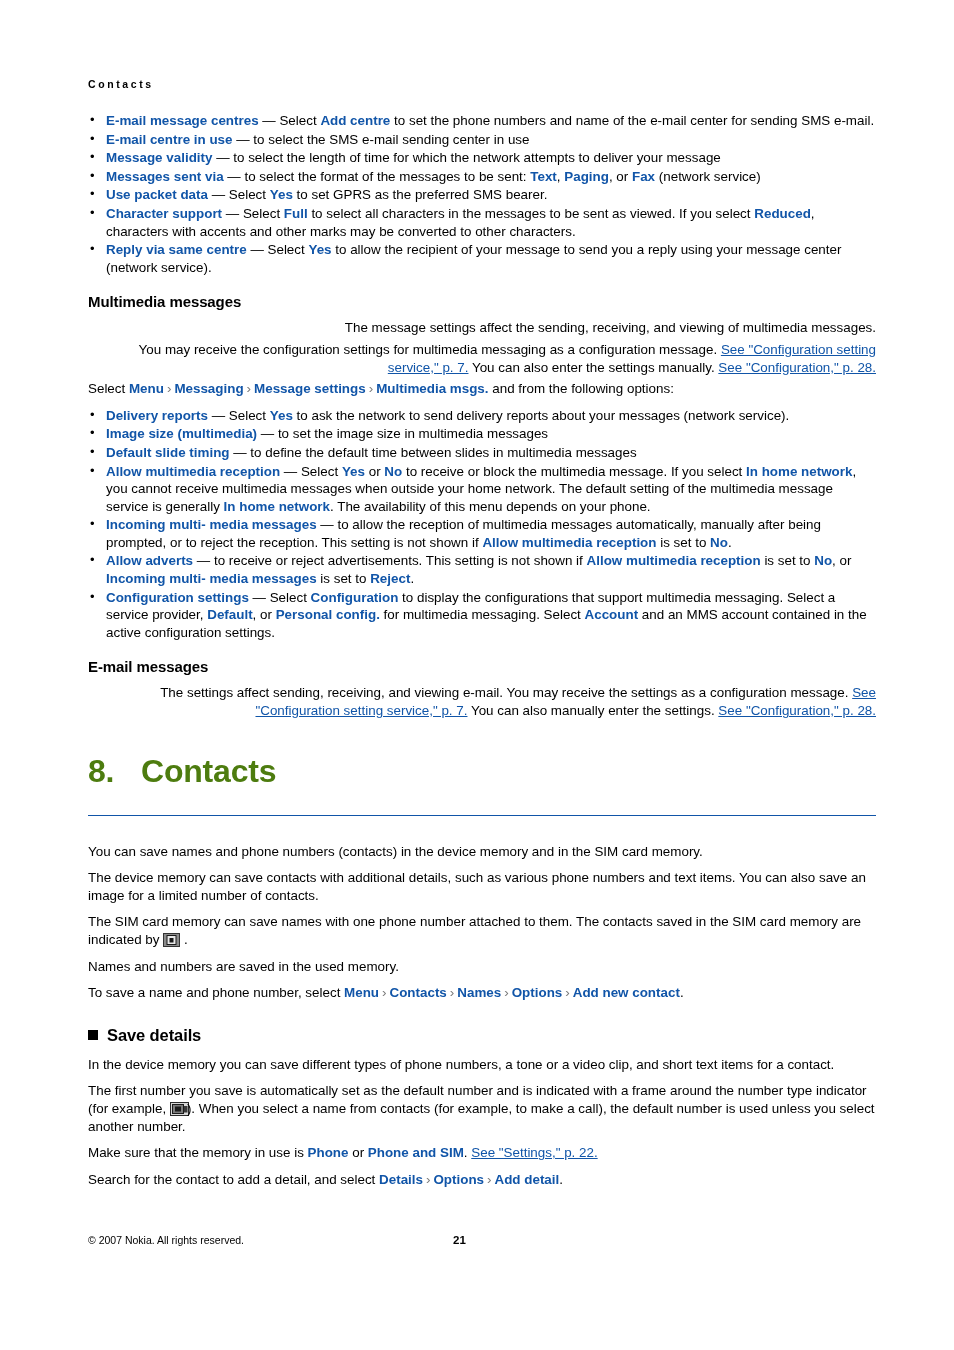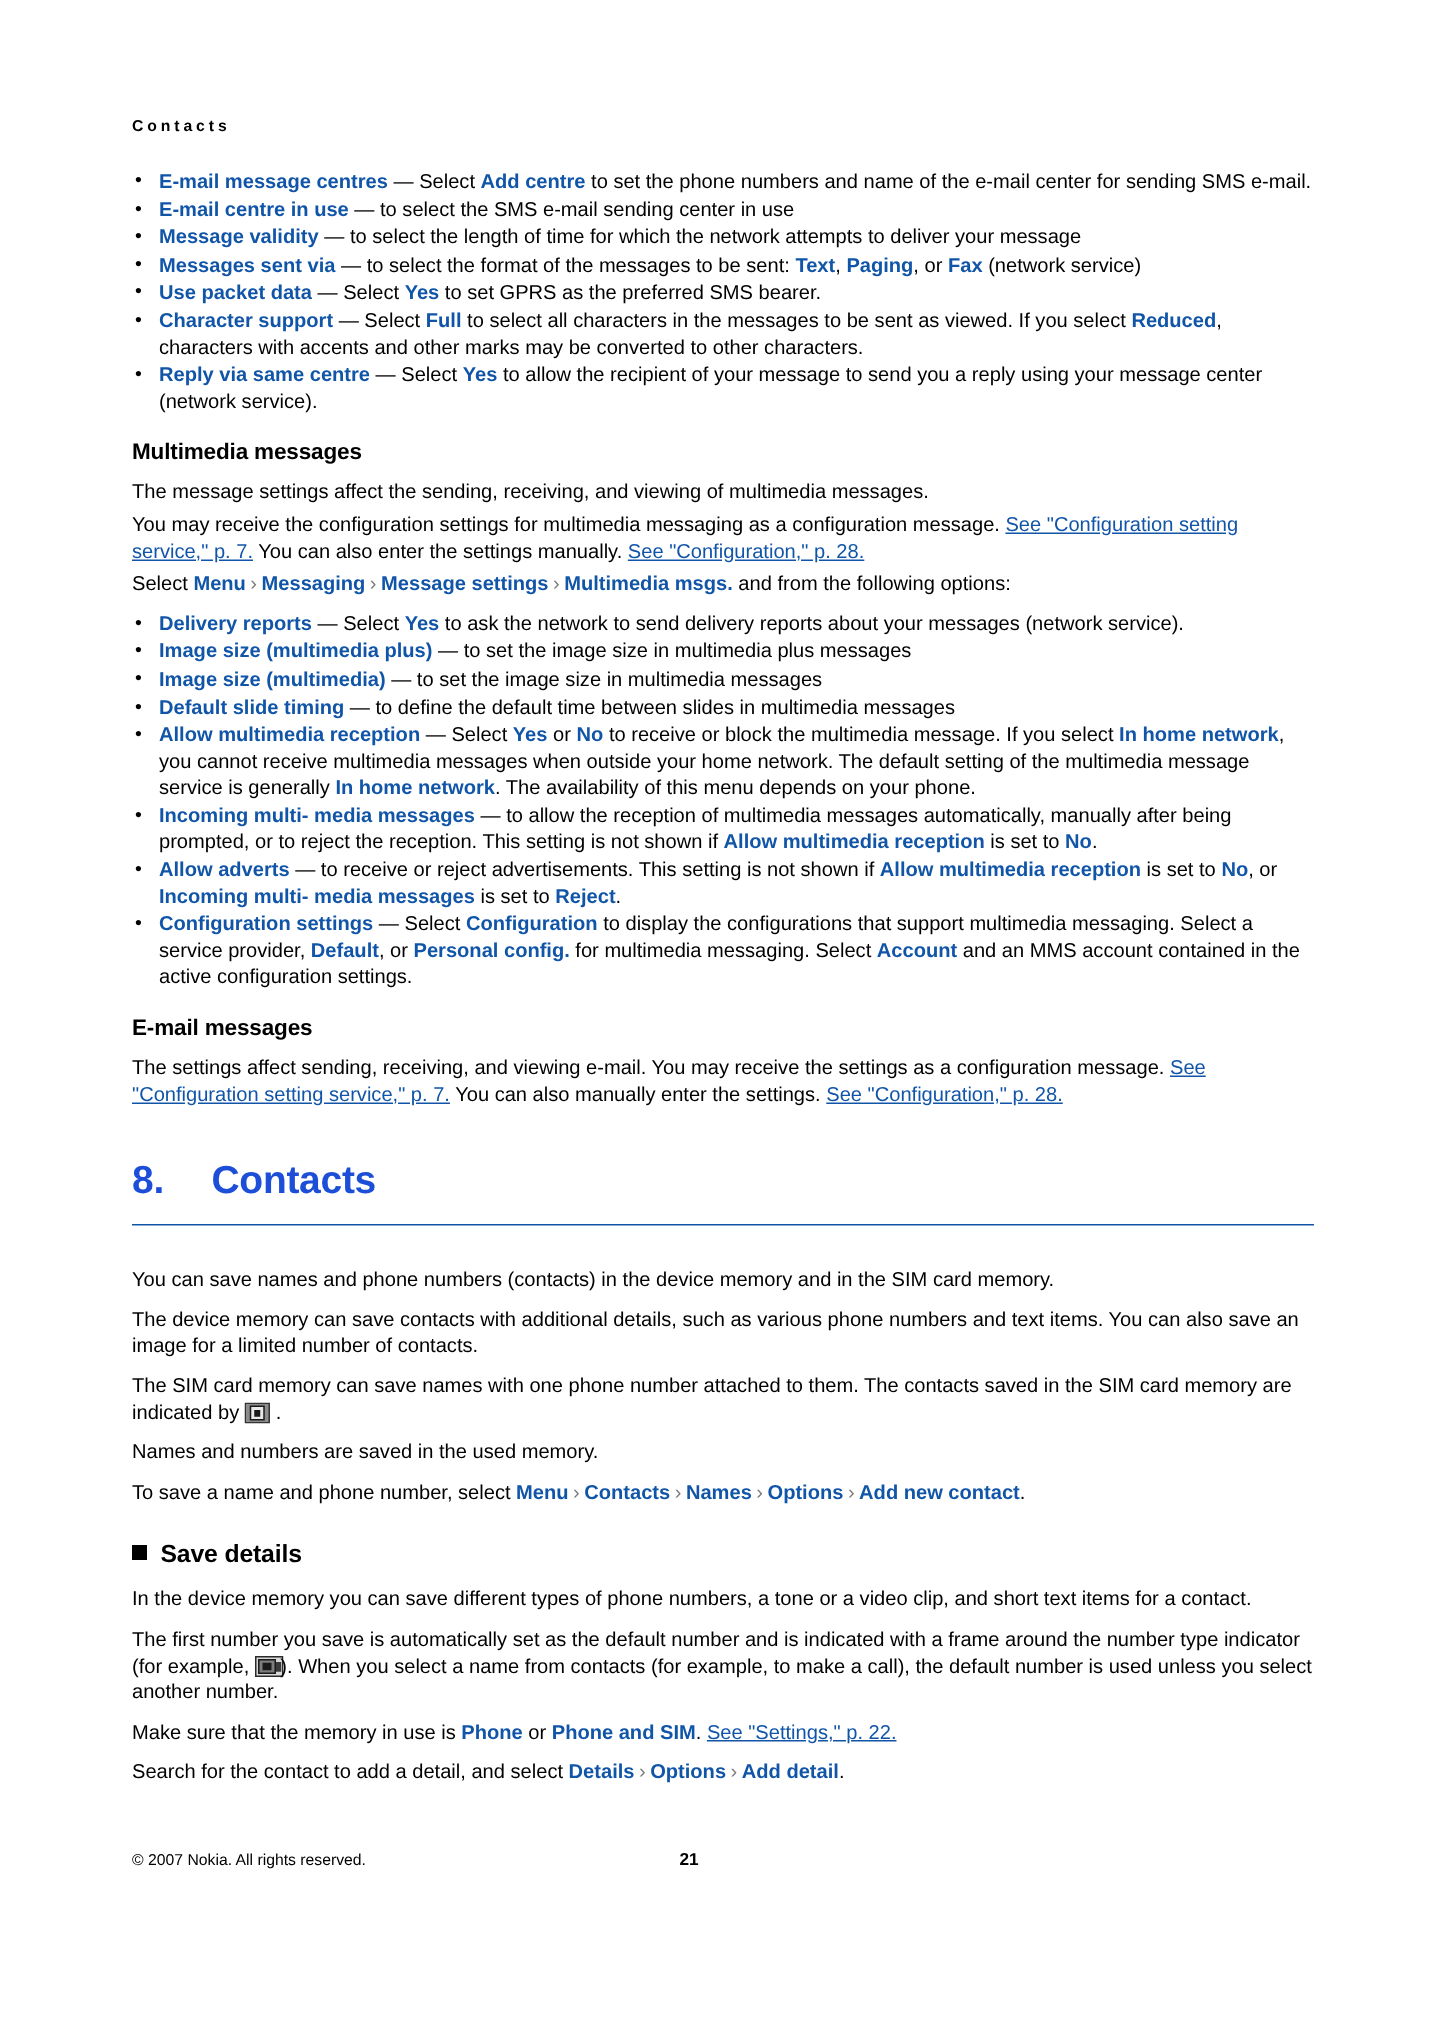--- a/index.html
+++ b/index.html
@@ -49,33 +49,33 @@
     left: 2px;
     top: -1px;
     font-size: 13px;
     color: #000;
   }
   p.body {
     font-size: 13.4px;
     line-height: 17.6px;
     margin: 0 0 9px 0;
   }
-  p.body.tight { margin-bottom: 4px; }
+  p.body.tight { margin-bottom: 4px; text-align: right; }
   h3.sub {
     font-size: 15px;
     font-weight: bold;
     margin: 17px 0 9px 0;
     letter-spacing: -0.1px;
   }
   h2.chapter {
-    font-size: 26px;
+    font-size: 32px;
     font-weight: bold;
-    color: #1d4ed8;
+    color: #4d7c0f;
     margin: 33px 0 0 0;
-    padding: 0 0 14px 0;
+    padding: 0 0 25px 0;
     border-bottom: 1.6px solid #1155a8;
     letter-spacing: -0.2px;
   }
   h2.chapter .num { display: inline-block; width: 53px; }
   h3.sect {
     font-size: 16.5px;
     font-weight: bold;
     margin: 24px 0 11px 0;
     letter-spacing: -0.1px;
   }
@@ -132,21 +132,20 @@
   <h3 class="sub">Multimedia messages</h3>
 
   <p class="body tight">The message settings affect the sending, receiving, and viewing of multimedia messages.</p>
 
   <p class="body tight"><span>You may receive the configuration settings for multimedia messaging as a configuration message. </span><span class="lnk">See "Configuration setting service," p. 7.</span><span> You can also enter the settings manually. </span><span class="lnk">See "Configuration," p. 28.</span></p>
 
   <p class="body"><span>Select </span><span class="b">Menu</span><span class="sep">›</span><span class="b">Messaging</span><span class="sep">›</span><span class="b">Message settings</span><span class="sep">›</span><span class="b">Multimedia msgs.</span><span> and from the following options:</span></p>
 
   <ul class="bullets" id="mms-bullets">
       <li><span class="b">Delivery reports</span><span> — Select </span><span class="b">Yes</span><span> to ask the network to send delivery reports about your messages (network service).</span></li>
-      <li><span class="b">Image size (multimedia plus)</span><span> — to set the image size in multimedia plus messages</span></li>
       <li><span class="b">Image size (multimedia)</span><span> — to set the image size in multimedia messages</span></li>
       <li><span class="b">Default slide timing</span><span> — to define the default time between slides in multimedia messages</span></li>
       <li><span class="b">Allow multimedia reception</span><span> — Select </span><span class="b">Yes</span><span> or </span><span class="b">No</span><span> to receive or block the multimedia message. If you select </span><span class="b">In home network</span><span>, you cannot receive multimedia messages when outside your home network. The default setting of the multimedia message service is generally </span><span class="b">In home network</span><span>. The availability of this menu depends on your phone.</span></li>
       <li><span class="b">Incoming multi- media messages</span><span> — to allow the reception of multimedia messages automatically, manually after being prompted, or to reject the reception. This setting is not shown if </span><span class="b">Allow multimedia reception</span><span> is set to </span><span class="b">No</span><span>.</span></li>
       <li><span class="b">Allow adverts</span><span> — to receive or reject advertisements. This setting is not shown if </span><span class="b">Allow multimedia reception</span><span> is set to </span><span class="b">No</span><span>, or </span><span class="b">Incoming multi- media messages</span><span> is set to </span><span class="b">Reject</span><span>.</span></li>
       <li><span class="b">Configuration settings</span><span> — Select </span><span class="b">Configuration</span><span> to display the configurations that support multimedia messaging. Select a service provider, </span><span class="b">Default</span><span>, or </span><span class="b">Personal config.</span><span> for multimedia messaging. Select </span><span class="b">Account</span><span> and an MMS account contained in the active configuration settings.</span></li>
     </ul>
 
   <h3 class="sub">E-mail messages</h3>
 

